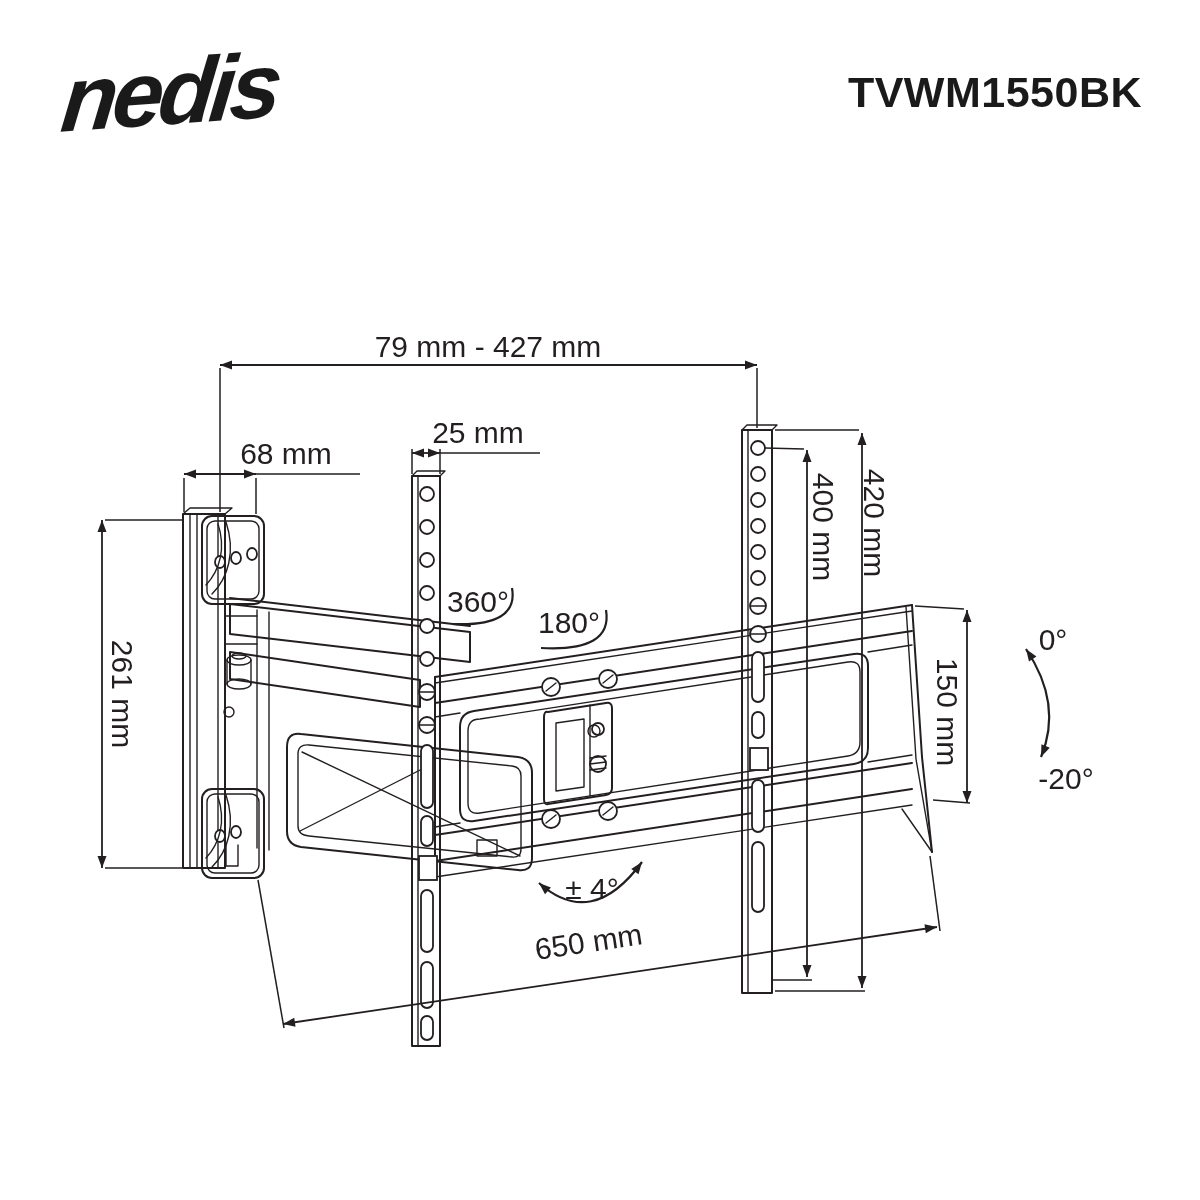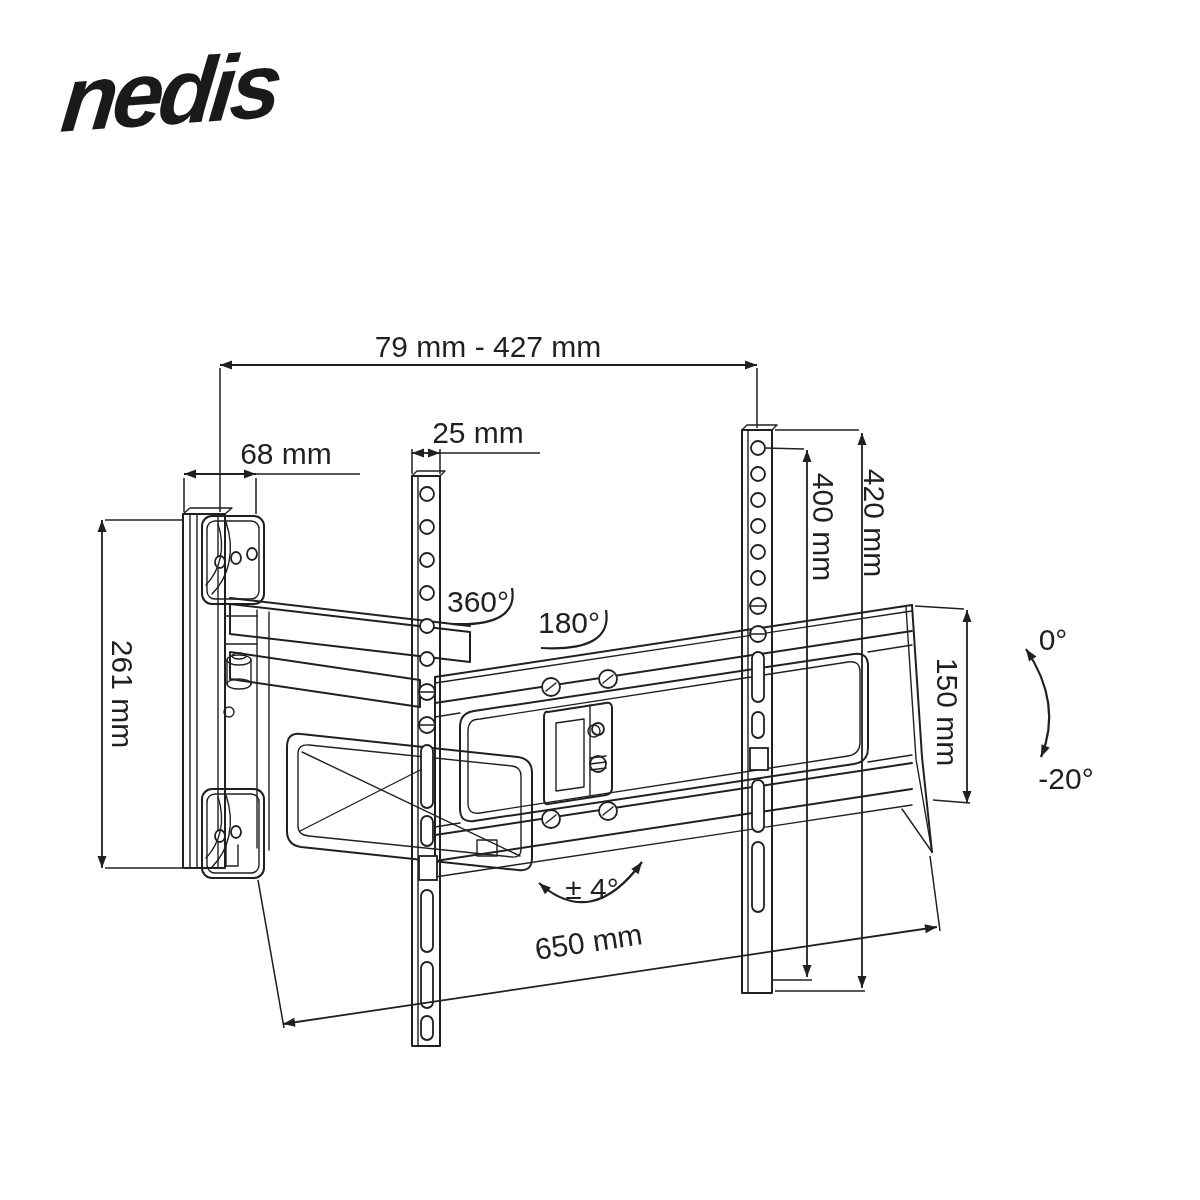--- a/index.html
+++ b/index.html
@@ -18,20 +18,21 @@
   .ext{stroke:#231f20;stroke-width:1.5;fill:none;}
   .lbl{font-size:30px;fill:#231f20;}
   .arc{stroke:#231f20;stroke-width:2.2;fill:none;}
 </style>
 </head>
 <body>
 
 <div class="page">
 
   <div class="logo">nedis</div>
+  <div class="pcode">TVWM1550BK</div>
 
   <svg width="1200" height="1200" viewBox="0 0 1200 1200">
     <defs>
       <marker id="ah" markerUnits="userSpaceOnUse" markerWidth="16" markerHeight="12" refX="14" refY="6" orient="auto-start-reverse">
         <path d="M14,6 L2,1.5 L2,10.5 Z" fill="#231f20"></path>
       </marker>
     </defs>
 
     <g>
       <line class="tn" x1="257" y1="610" x2="257" y2="848"></line>

